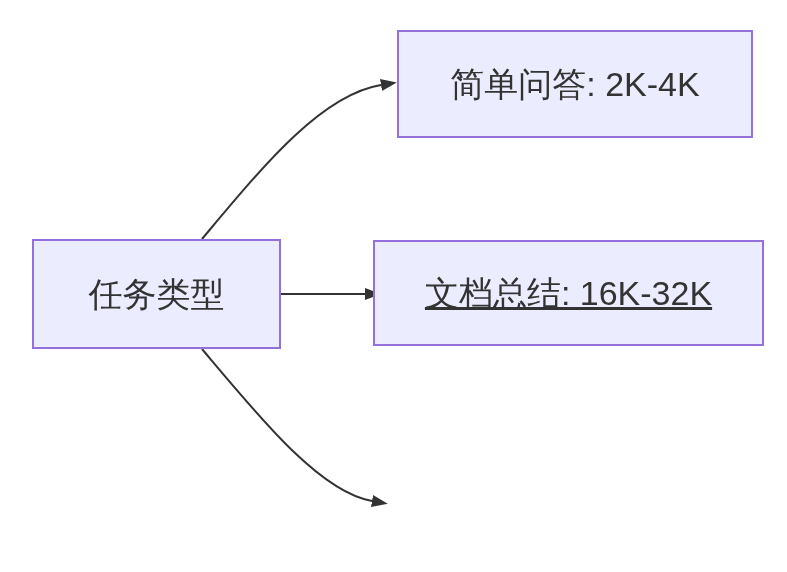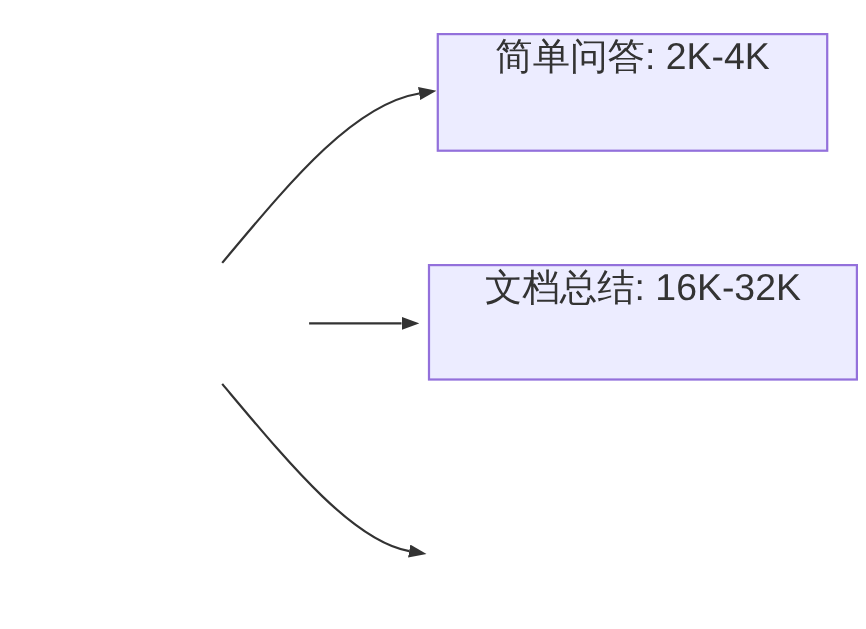--- a/index.html
+++ b/index.html
@@ -31,47 +31,51 @@
     fill: none;
     stroke: var(--edge-stroke);
     stroke-width: 2px;
   }
   .arrowhead-shape { fill: var(--edge-stroke); }
   .node {
     position: absolute;
     background: var(--node-fill);
     border: 2px solid var(--node-border);
     display: flex;
+    align-items: center;
     justify-content: center;
     color: var(--text);
     font-size: 34px;
     line-height: 1.2;
     white-space: nowrap;
   }
   .node-root   { left: 32px;  top: 239px; width: 249px; height: 110px; }
   .node-top    { left: 397px; top: 30px;  width: 356px; height: 108px; }
-  .node-middle { left: 389px; top: 240px; width: 391px; height: 106px; }
+  .node-middle { left: 373px; top: 240px; width: 391px; height: 106px; text-decoration: underline; }
   .node-bottom { left: 389px; top: 447px; width: 374px; height: 110px; }
 </style>
 </head>
 <body>
 
 <div class="canvas">
 
   <svg class="edge-layer" viewBox="0 0 787 572" xmlns="http://www.w3.org/2000/svg" aria-hidden="true">
     <defs>
       <marker id="arrowhead" markerUnits="userSpaceOnUse" markerWidth="16" markerHeight="12" refX="0" refY="6" orient="auto">
         <path class="arrowhead-shape" d="M0,0 L16,6 L0,12 Z"></path>
       </marker>
     </defs>
     <path class="edge-path" marker-end="url(#arrowhead)" d="M202,239 C260,170 320,95 381,85"></path>
     <path class="edge-path" marker-end="url(#arrowhead)" d="M281,294 L365,294"></path>
     <path class="edge-path" marker-end="url(#arrowhead)" d="M202,349 C260,418 320,492 372,501"></path>
   </svg>
 
+  <div class="node node-root">
+    <span>任务类型</span>
+  </div>
 
   <div class="node node-top">
     <span>简单问答: 2K-4K</span>
   </div>
 
   <div class="node node-middle">
     <span>文档总结: 16K-32K</span>
   </div>
 
 

